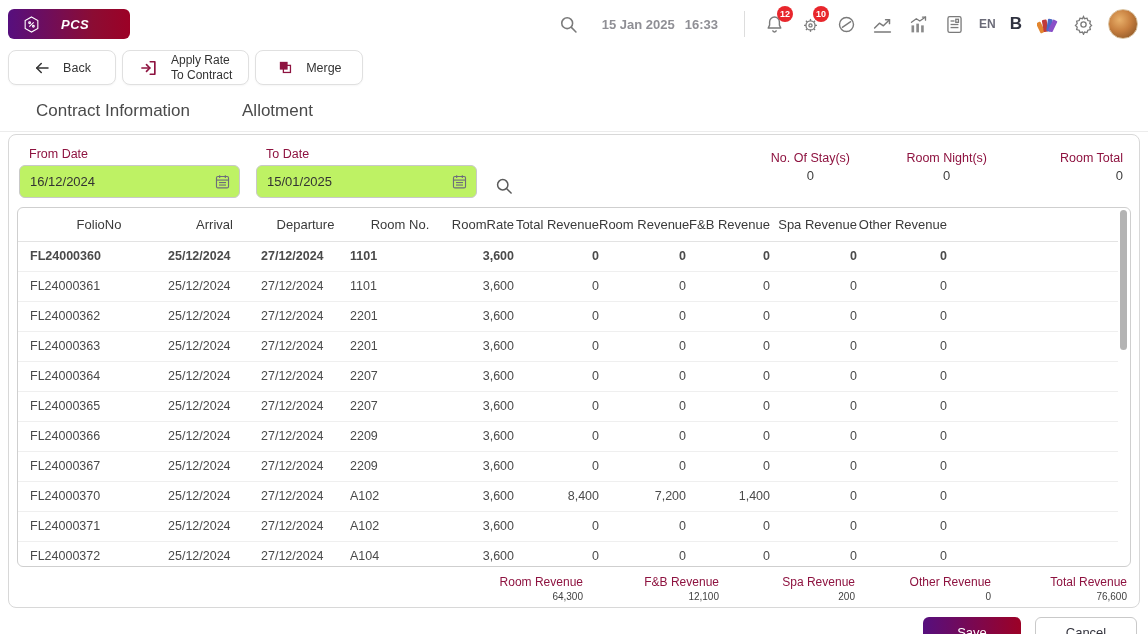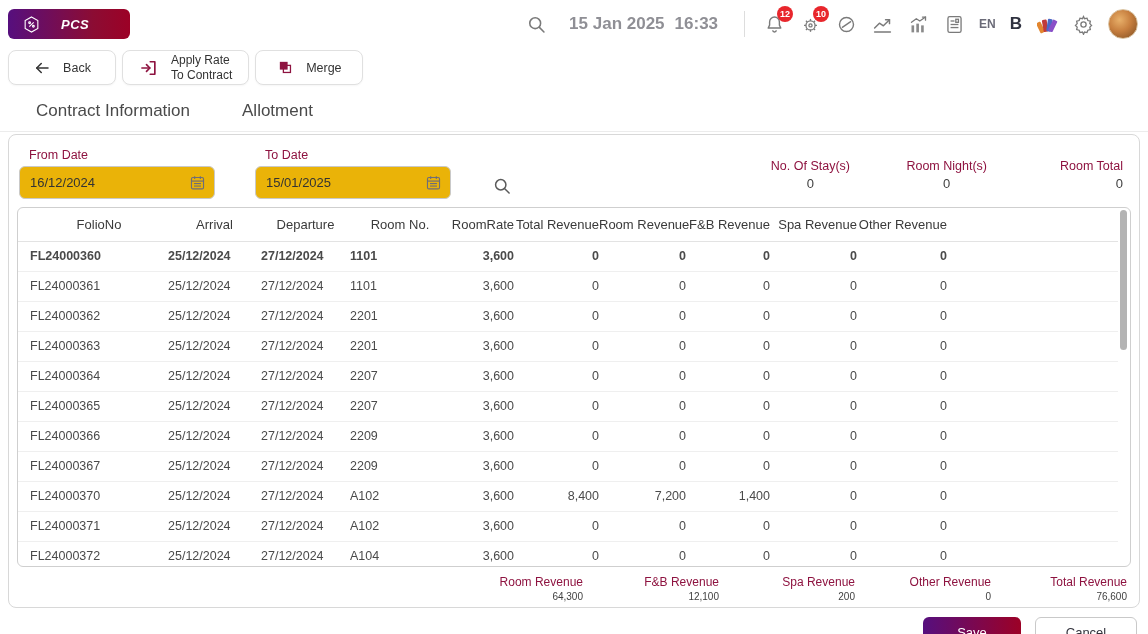--- a/index.html
+++ b/index.html
@@ -9,21 +9,21 @@
   
   .topbar { height:48px; display:flex; align-items:center; padding:0 10px 0 8px; }
   .logo { width:122px; height:30px; border-radius:6px; display:flex; align-items:center;
     padding:0 14px; gap:20px; cursor:pointer;
     background:linear-gradient(90deg,#560f7e 0%,#8c0c33 70%,#9c0126 100%);font-style:italic; }
   .logo .brand { color:#fff; font-weight:bold; font-size:13px; letter-spacing:.5px; }
   .topbar-right { margin-left:auto; display:flex; align-items:center; gap:14px; }
   .tb-icon { width:22px; height:22px; display:flex; align-items:center; justify-content:center;
     position:relative; cursor:pointer; }
   .tb-icon svg { width:21px; height:21px; }
-  .datetime { display:flex; gap:10px; font-size:17px; font-weight:bold; color:#8f8f95; margin:0 8px; }
+  .datetime { display:flex; gap:10px; font-size:13px; font-weight:bold; color:#8f8f95; margin:0 8px; }
   .vdivider { width:1px; height:26px; background:#ddd; margin:0 4px; }
   .badge { position:absolute; top:-7px; right:-8px; min-width:16px; height:16px; border-radius:8px;
     background:#e8262c; color:#fff; font-size:9px; font-weight:bold; display:flex;
     align-items:center; justify-content:center; padding:0 3px; }
   .lang { font-size:12px; font-weight:bold; color:#6b6b78; cursor:pointer; }
   .bold-b { font-size:17px; font-weight:bold; color:#2f3240; cursor:pointer; }
   .avatar { width:30px; height:30px; border-radius:50%; cursor:pointer;
     background:radial-gradient(circle at 38% 35%, #e8b06a 0%, #c77f3f 45%, #7d4c20 100%);
     border:1px solid #d9c2a0; }
 
@@ -38,25 +38,25 @@
   
   .tabs { display:flex; padding-left:10px; border-bottom:1px solid #ececec; }
   .tab { position:relative; padding:8px 26px 10px 26px; font-size:17px; color:#4a4a4a; cursor:pointer; }
   .tab.active { color:#8e1340; font-weight:bold; }
   .tab.active .tab-underline { position:absolute; left:2px; right:2px; bottom:-1px; height:4px;
     border-radius:4px; background:linear-gradient(90deg,#560f7e,#9c0126); }
 
   
   .panel { margin:2px 8px 0 8px; height:474px; border:1px solid #d8d8d8; border-radius:8px;
     padding:10px 8px 8px 8px; }
-  .filter-row { display:flex; align-items:center; padding:2px 4px 8px 2px;gap:24px; }
+  .filter-row { display:flex; align-items:flex-start; padding:2px 4px 8px 2px; }
   .field { display:flex; flex-direction:column; }
   .field-label { font-size:12.5px; color:#8e1340; margin:0 0 4px 10px; }
-  .input-box { width:196px; height:33px; border:1px solid #c9c9c9; border-radius:6px;
-    display:flex; align-items:center; padding:0 8px 0 10px; background:#eab308; }
+  .input-box { width:221px; height:33px; border:1px solid #c9c9c9; border-radius:6px;
+    display:flex; align-items:center; padding:0 8px 0 10px; background:#bef264; }
   .input-box input { border:none; outline:none; flex:1; font-size:13px; color:#333; min-width:0;
     font-family:"Liberation Sans", sans-serif; background:transparent; }
   .input-box svg { flex:none; cursor:pointer; }
   .field + .field { margin-left:16px; }
   .search-btn { margin:26px 0 0 14px; width:26px; height:26px; display:flex; align-items:center;
     justify-content:center; cursor:pointer; }
   .stats { margin-left:auto; display:flex; gap:56px; padding:4px 4px 0 0; }
   .stat { text-align:center; min-width:80px; }
   .stat.right { text-align:right; }
   .stat-label { font-size:12.5px; color:#8e1340; }

